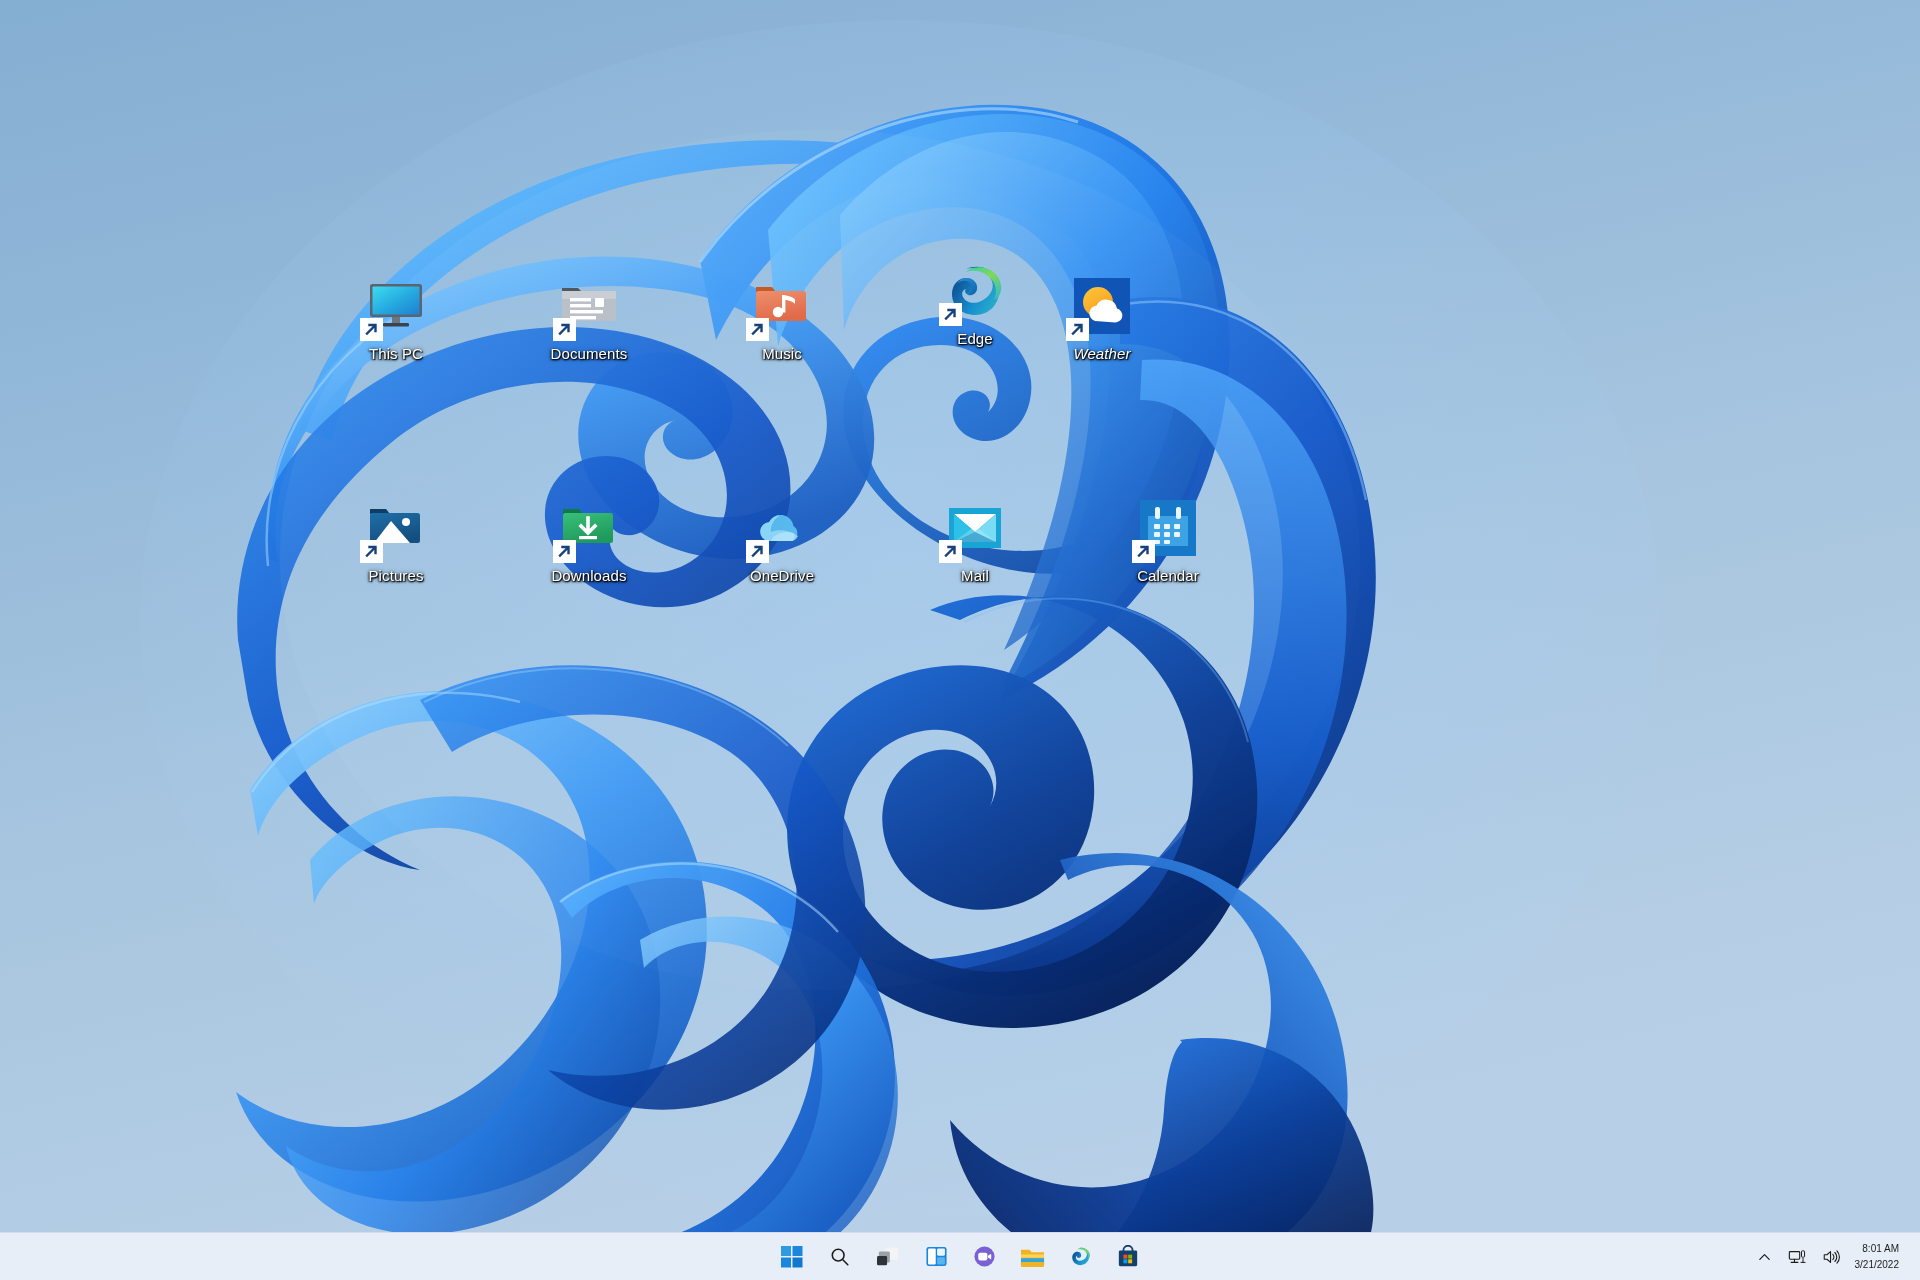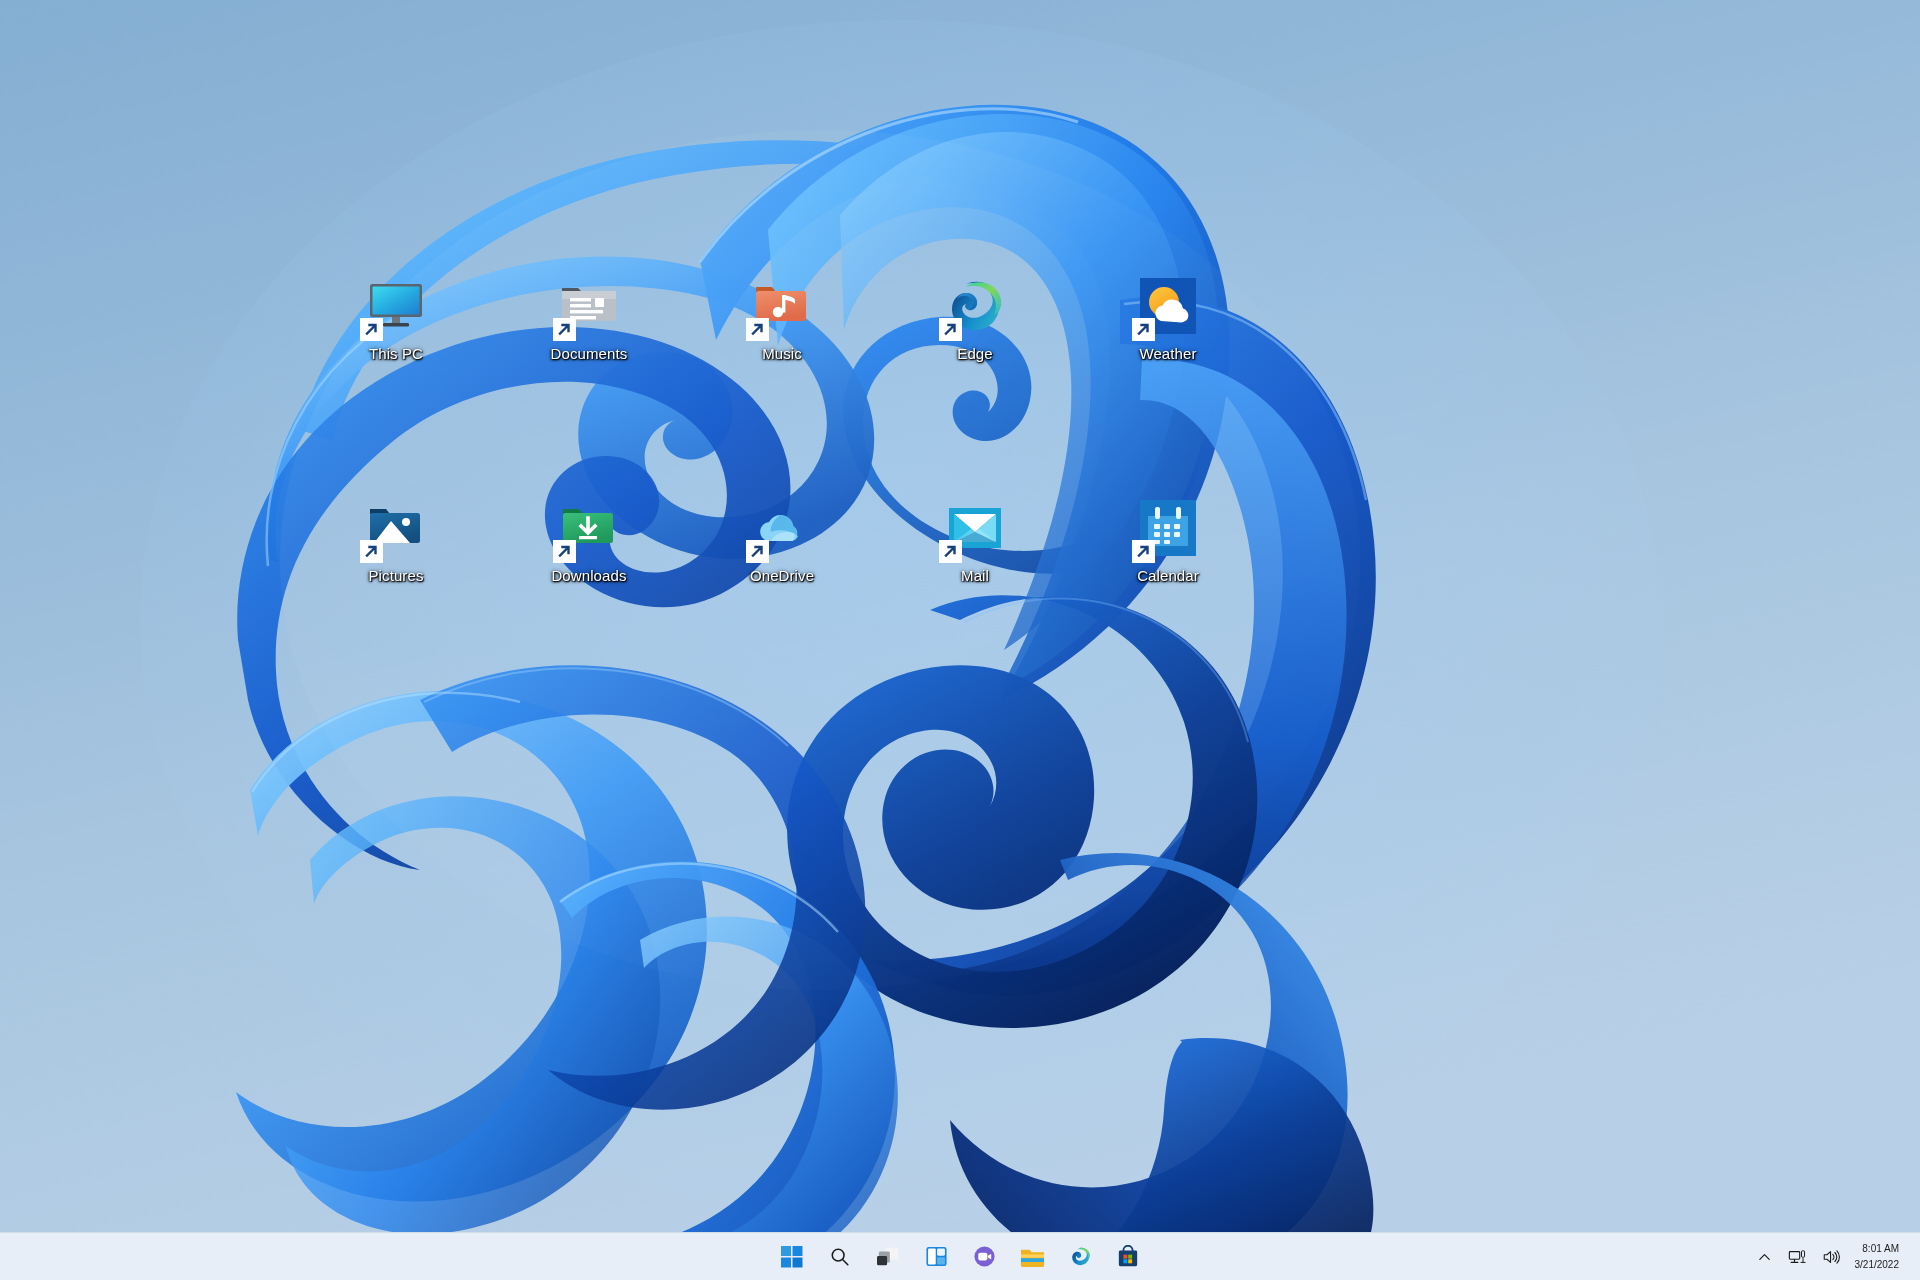--- a/index.html
+++ b/index.html
@@ -341,21 +341,21 @@
         <span class="shortcut-badge">
           <svg viewBox="0 0 23 23" xmlns="http://www.w3.org/2000/svg">
             <rect x="0" y="0" width="23" height="23" fill="#ffffff"></rect>
             <path d="M7 15.5 L15 7.5 M9.5 7 L15.5 7 L15.5 13" stroke="#17407e" stroke-width="2.4" fill="none" stroke-linecap="square"></path>
           </svg>
         </span>
       </div>
       <div class="icon-label">Music</div>
     </div>
 
-    <div class="desktop-icon" style="left:911px; top:268px;">
+    <div class="desktop-icon" style="left:911px; top:253px;">
       <div class="icon-art">
         <svg viewBox="0 0 64 64" xmlns="http://www.w3.org/2000/svg">
           <defs>
             <linearGradient id="edg1" x1="0" y1="0.3" x2="1" y2="0.9">
               <stop offset="0%" stop-color="#0d4a8f"></stop>
               <stop offset="55%" stop-color="#1790cf"></stop>
               <stop offset="100%" stop-color="#2fb4c8"></stop>
             </linearGradient>
             <linearGradient id="edg2" x1="0.1" y1="0" x2="0.9" y2="1">
               <stop offset="0%" stop-color="#3fd0a0"></stop>
@@ -375,21 +375,21 @@
         <span class="shortcut-badge">
           <svg viewBox="0 0 23 23" xmlns="http://www.w3.org/2000/svg">
             <rect x="0" y="0" width="23" height="23" fill="#ffffff"></rect>
             <path d="M7 15.5 L15 7.5 M9.5 7 L15.5 7 L15.5 13" stroke="#17407e" stroke-width="2.4" fill="none" stroke-linecap="square"></path>
           </svg>
         </span>
       </div>
       <div class="icon-label">Edge</div>
     </div>
 
-    <div class="desktop-icon" style="left:1104px; top:268px;">
+    <div class="desktop-icon" style="left:1038px; top:268px;font-style:italic;">
       <div class="icon-art">
         <svg viewBox="0 0 64 64" xmlns="http://www.w3.org/2000/svg">
           <defs>
             <linearGradient id="sunG" x1="0" y1="0" x2="0.6" y2="1">
               <stop offset="0%" stop-color="#ffc83d"></stop>
               <stop offset="100%" stop-color="#f59d1b"></stop>
             </linearGradient>
           </defs>
           <rect x="4" y="4" width="56" height="56" fill="#1055b5"></rect>
           <circle cx="28" cy="28" r="15" fill="url(#sunG)"></circle>

